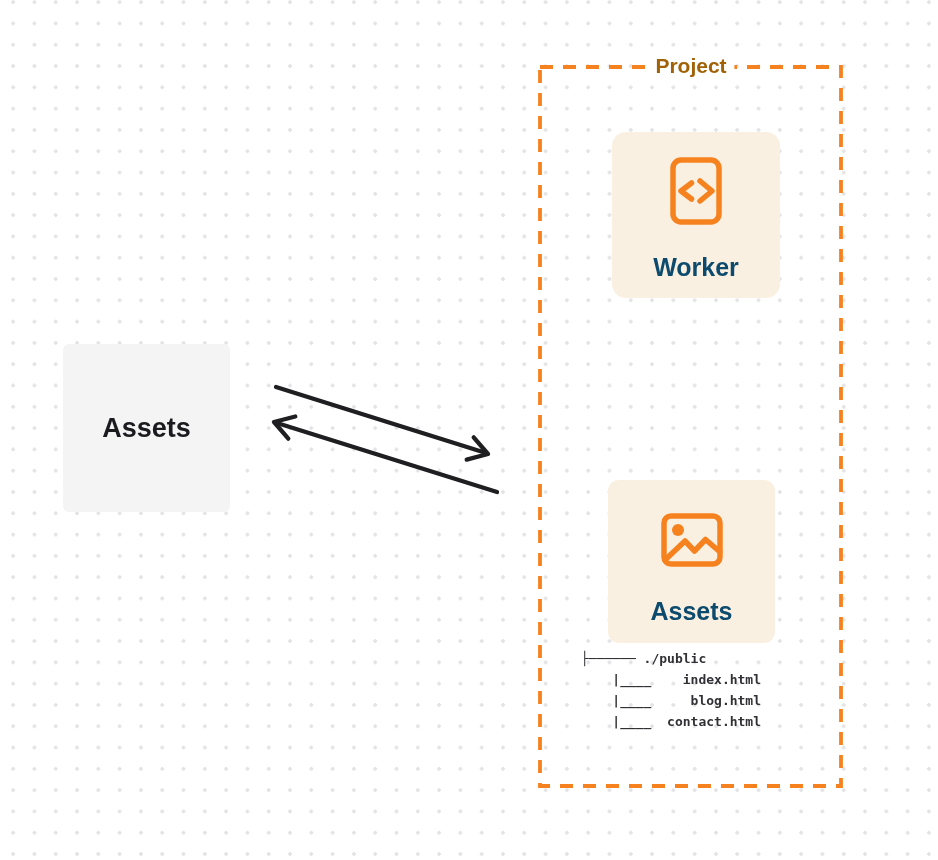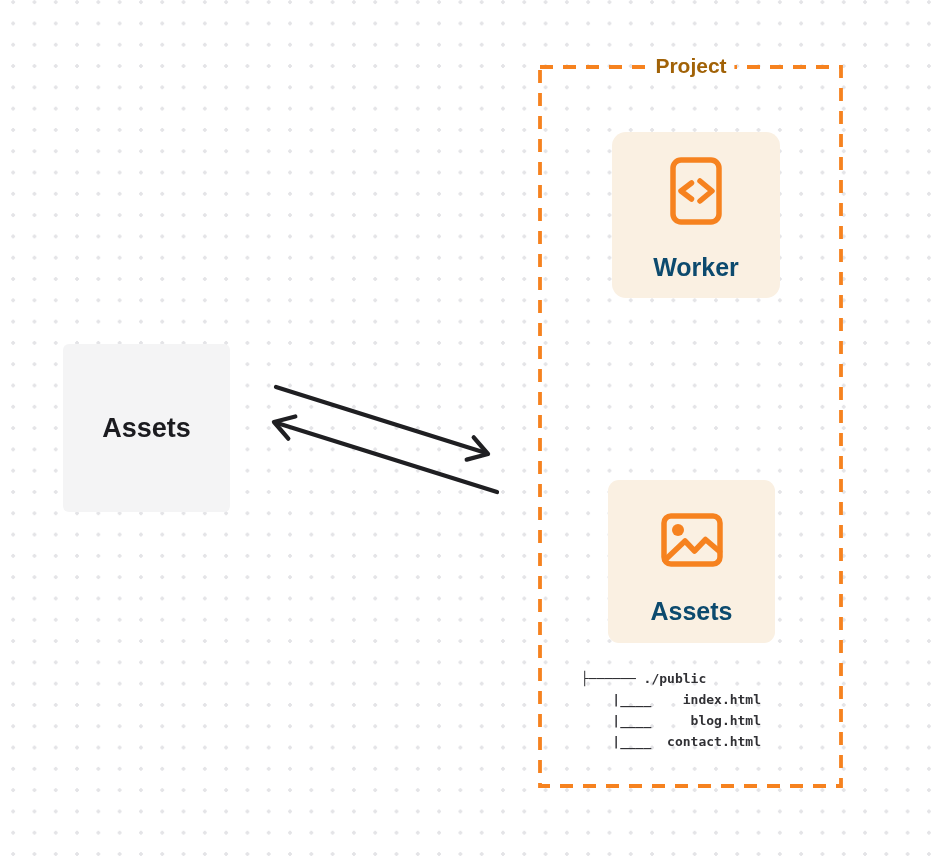--- a/index.html
+++ b/index.html
@@ -84,21 +84,20 @@
 
   .file-tree {
     position: absolute;
     left: 581px; top: 648px;
     font-family: "DejaVu Sans Mono", monospace;
     font-size: 13px;
     font-weight: 700;
     line-height: 21px;
     color: #313135;
     white-space: pre;
-    margin-top: 20px;
   }
 </style>
 </head>
 <body>
 
 <div class="canvas">
 
   <svg class="overlay" viewBox="0 0 938 860" xmlns="http://www.w3.org/2000/svg">
     <rect x="540" y="67" width="301" height="719" fill="none" stroke="#f6821f" stroke-width="3.8" stroke-dasharray="13 10"></rect>
     <g stroke="#1f1f22" stroke-width="4.3" fill="none" stroke-linecap="round" stroke-linejoin="round">

